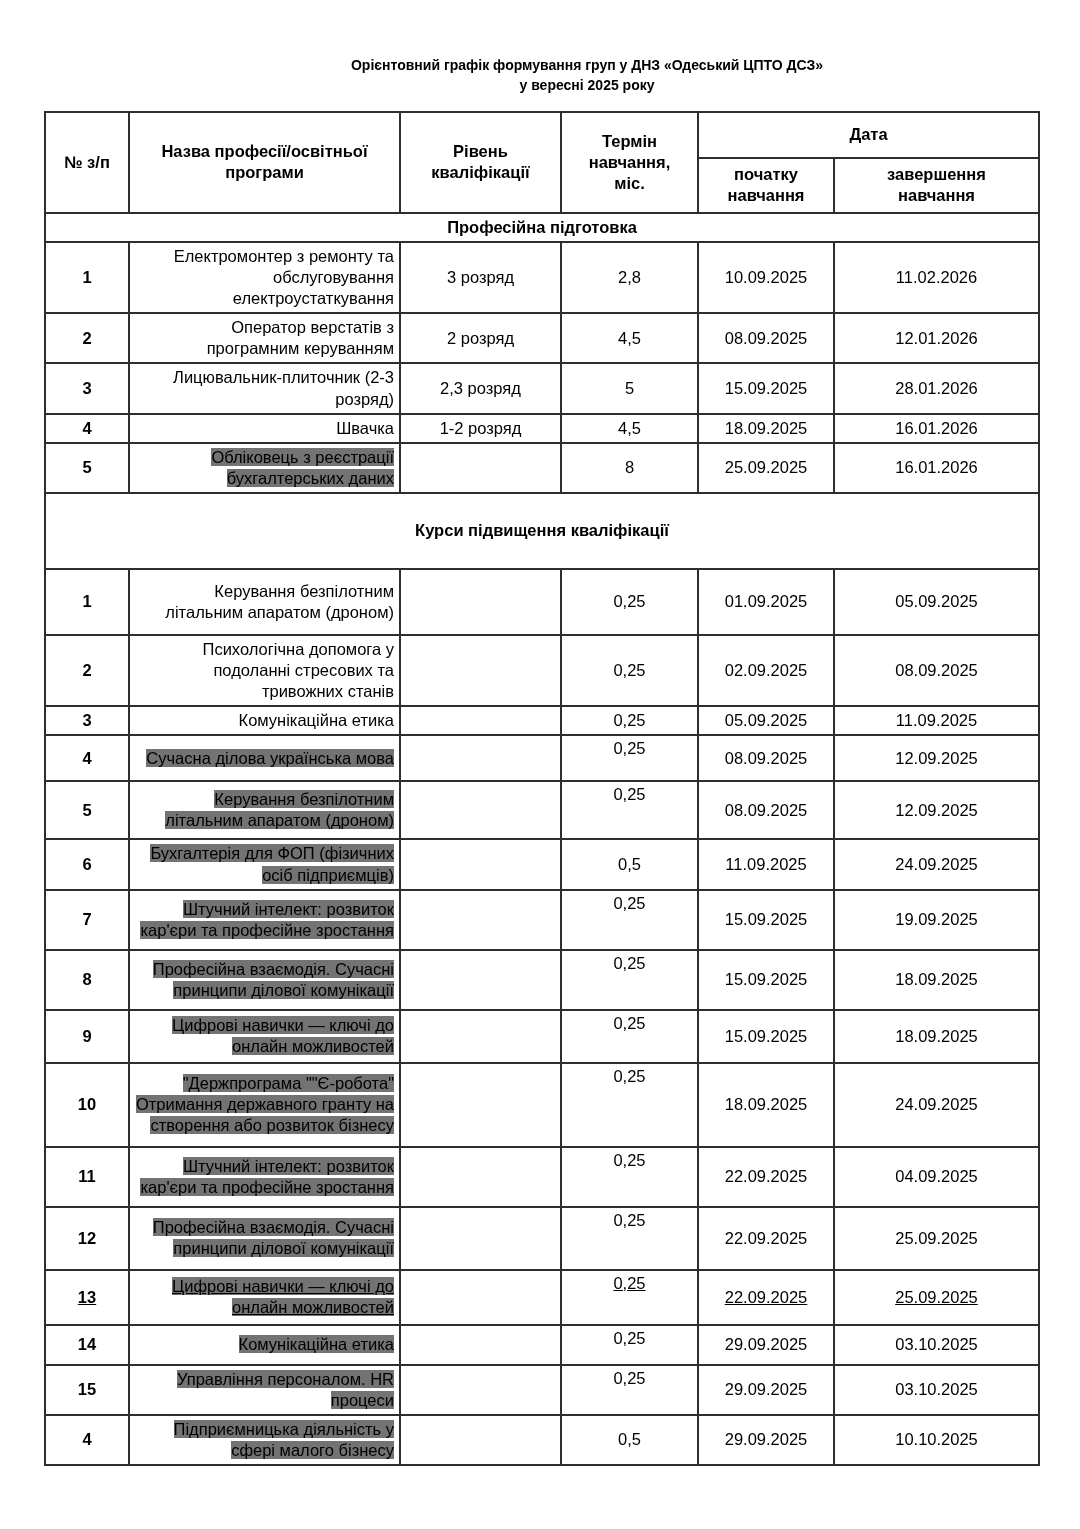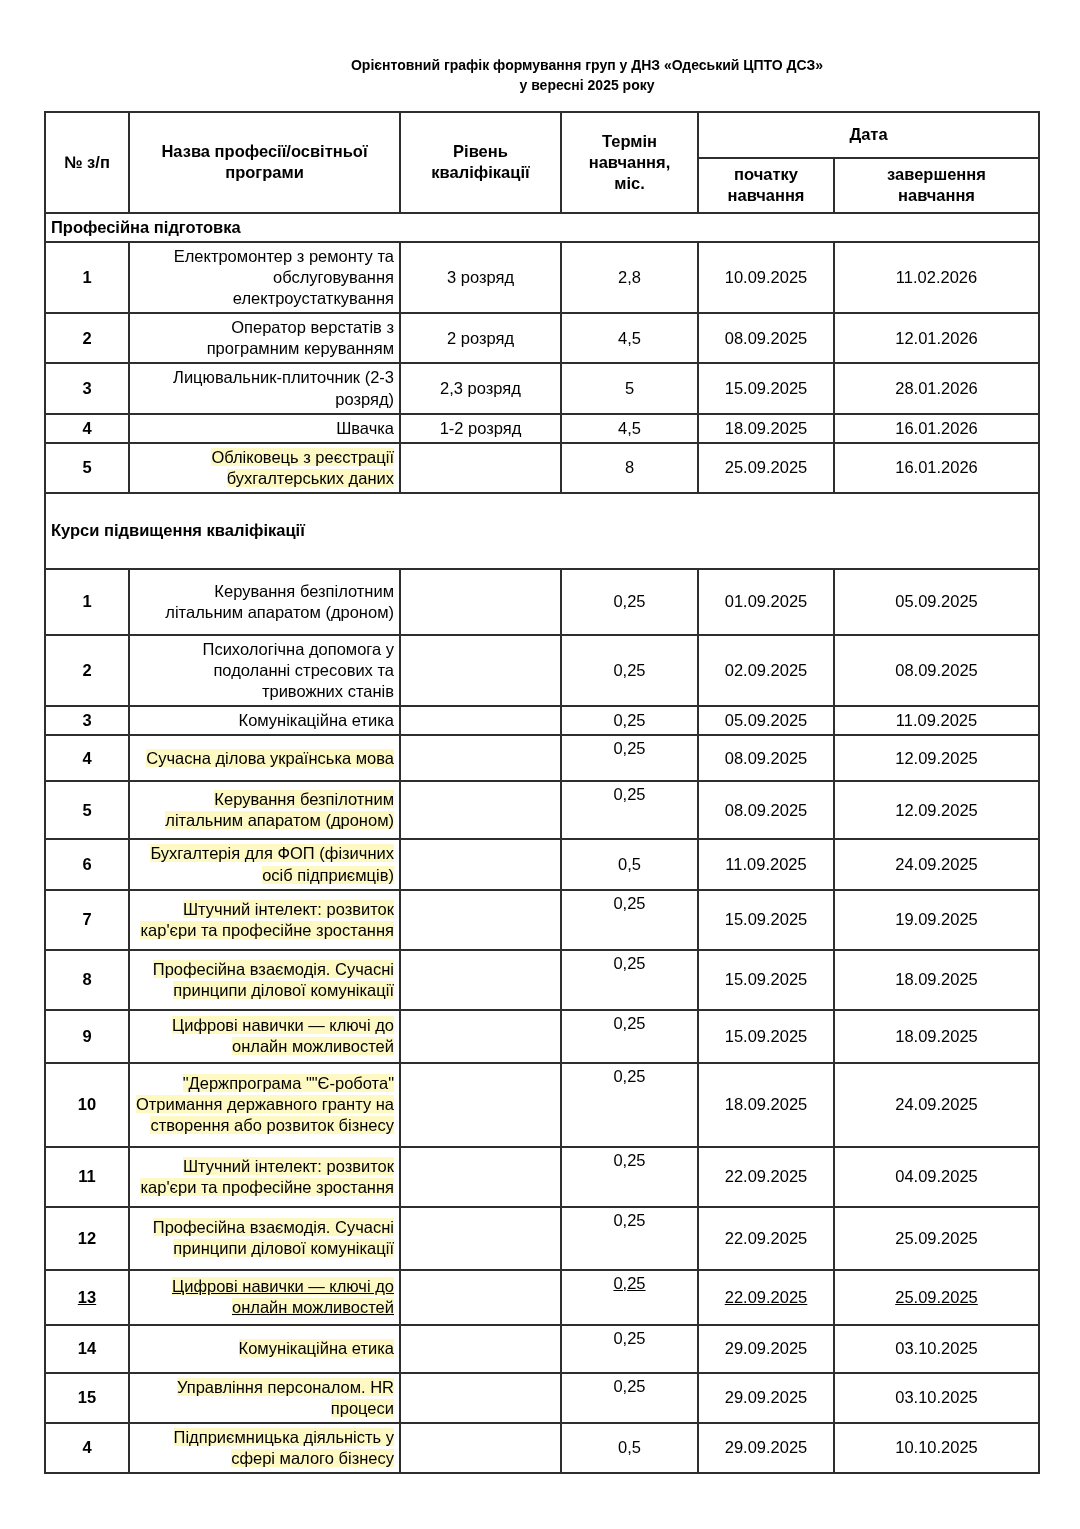--- a/index.html
+++ b/index.html
@@ -45,20 +45,21 @@
   table.schedule th {
     font-weight: bold;
     text-align: center;
     vertical-align: middle;
     padding: 3px 4px;
   }
   tr.head-a { height: 46px; }
   tr.head-b { height: 55px; }
   td.section-cell {
     font-weight: bold;
+    text-align: center;
     vertical-align: middle;
     font-size: 16.5px;
   }
   td.num-cell {
     font-weight: bold;
     text-align: center;
     vertical-align: middle;
   }
   td.name-cell {
     text-align: right;
@@ -75,21 +76,21 @@
   }
   td.term-cell.top {
     vertical-align: top;
     padding-top: 2px;
   }
   td.date-cell {
     text-align: center;
     vertical-align: middle;
   }
   .hl-span {
-    background: #fef9c3;
+    background: #737373;
   }
 </style>
 </head>
 <body>
 
 <div class="doc-title">Орієнтовний графік формування груп у ДНЗ «Одеський ЦПТО ДСЗ»
 у вересні 2025 року</div>
 
 <table class="schedule">
   <colgroup>
@@ -264,21 +265,21 @@
         <td class="date-cell">25.09.2025</td>
       </tr>
       <tr style="height: 55px; text-decoration: underline;">
         <td class="num-cell">13</td>
         <td class="name-cell"><span class="hl-span">Цифрові навички — ключі до онлайн можливостей</span></td>
         <td class="level-cell"></td>
         <td class="term-cell top">0,25</td>
         <td class="date-cell">22.09.2025</td>
         <td class="date-cell">25.09.2025</td>
       </tr>
-      <tr style="height: 48px;">
+      <tr style="height: 40px;">
         <td class="num-cell">14</td>
         <td class="name-cell"><span class="hl-span">Комунікаційна етика</span></td>
         <td class="level-cell"></td>
         <td class="term-cell top">0,25</td>
         <td class="date-cell">29.09.2025</td>
         <td class="date-cell">03.10.2025</td>
       </tr>
       <tr style="height: 50px;">
         <td class="num-cell">15</td>
         <td class="name-cell"><span class="hl-span">Управління персоналом. HR процеси</span></td>

